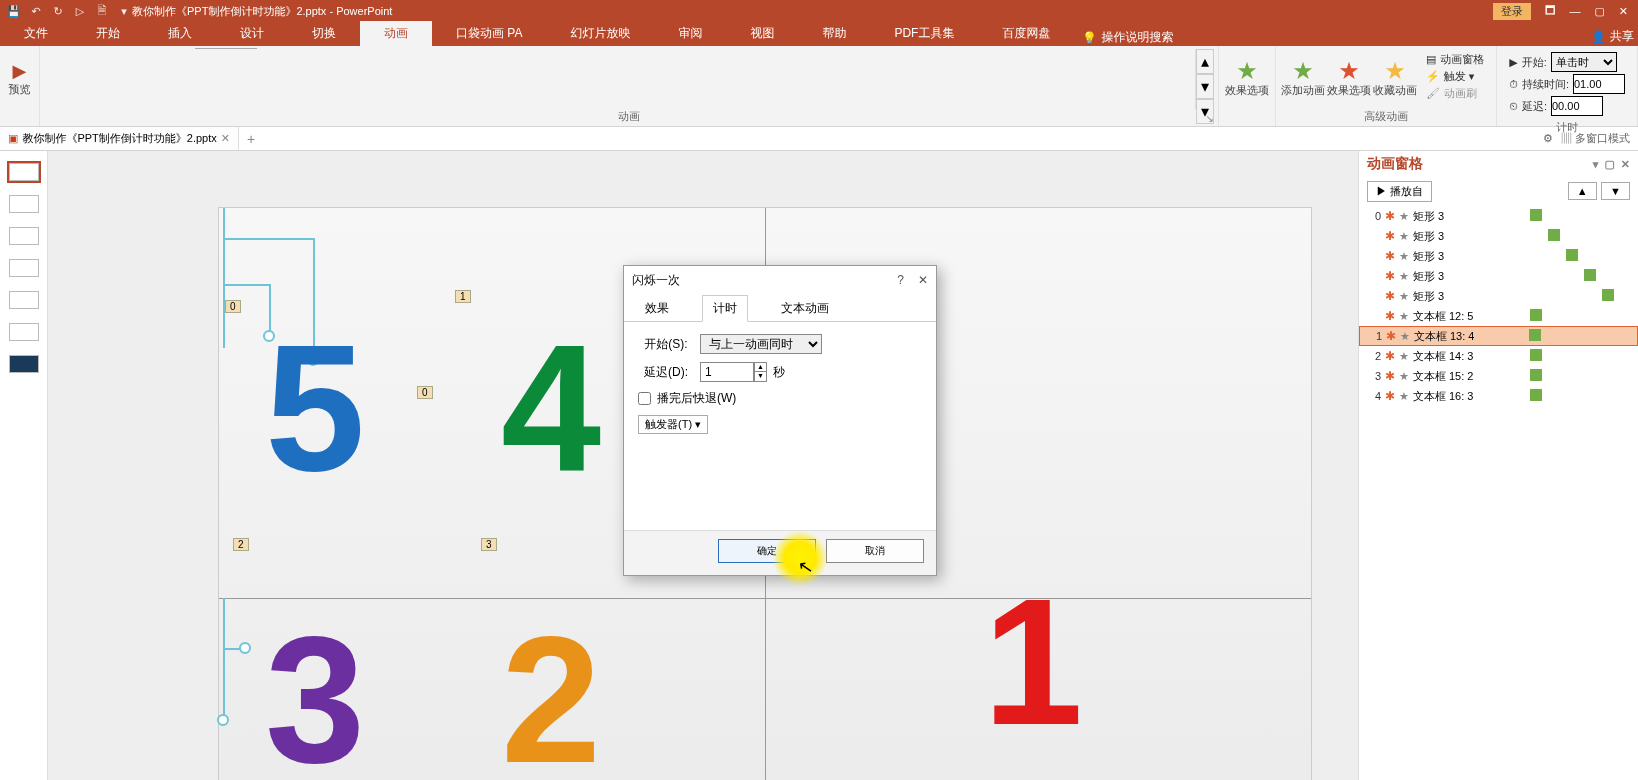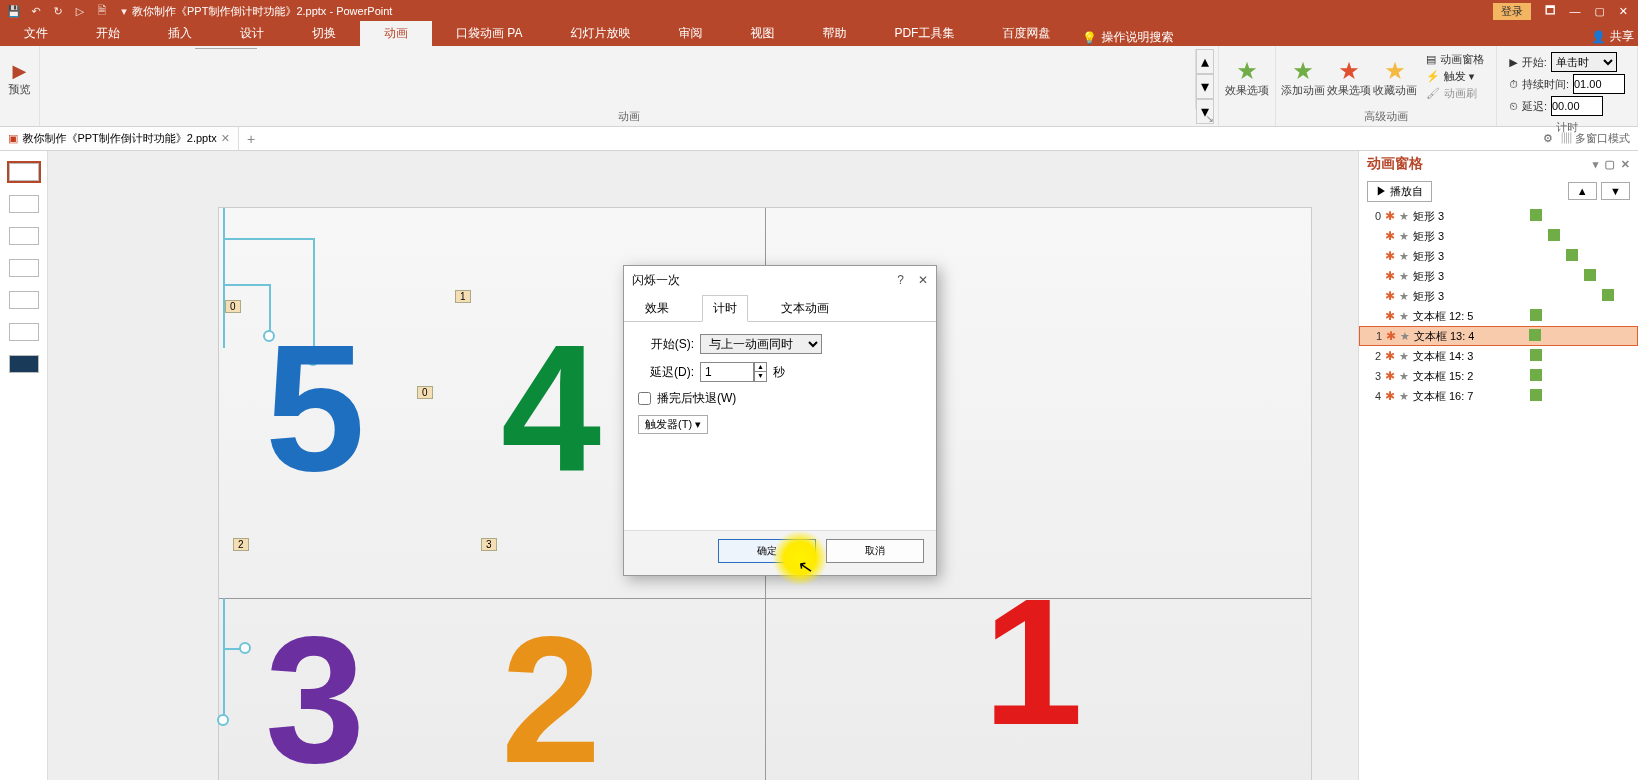--- a/index.html
+++ b/index.html
@@ -64,21 +64,21 @@
 
   
   .dialog { position: absolute; left: 623px; top: 265px; width: 314px; background: #fff; border: 1px solid #999; box-shadow: 4px 4px 14px rgba(0,0,0,.3); font-size: 12px; }
   .dialog-title { display: flex; justify-content: space-between; align-items: center; padding: 4px 8px; height: 28px; }
   .dialog-title .right { display: flex; gap: 14px; color: #555; }
   .dialog-tabs { display: flex; border-bottom: 1px solid #ccc; padding-left: 10px; gap: 22px; }
   .dialog-tab { padding: 4px 10px; border: 1px solid transparent; position: relative; top: 1px; cursor: pointer; }
   .dialog-tab.active { border: 1px solid #ccc; border-bottom-color: #fff; background: #fff; }
   .dialog-body { padding: 12px 14px 8px; }
   .frow { display: flex; align-items: center; margin-bottom: 8px; gap: 6px; }
-  .frow label { width: 56px; text-align: right; }
+  .frow label { width: 56px; text-align: center; }
   .frow select, .frow input[type=text] { border: 1px solid #888; height: 20px; font-size: 12px; padding: 0 4px; }
   .spinner { display: inline-flex; }
   .spinner input { width: 54px; border-right: none; }
   .spinner .btns { display: flex; flex-direction: column; border: 1px solid #888; }
   .spinner .btns span { font-size: 7px; height: 9px; line-height: 7px; padding: 0 2px; cursor: pointer; border-bottom: 1px solid #888; }
   .spinner .btns span:last-child { border-bottom: none; }
   .trigger-btn { display: inline-flex; align-items: center; border: 1px solid #aaa; padding: 1px 6px; font-size: 11px; cursor: pointer; }
   .dialog-buttons { display: flex; justify-content: flex-end; gap: 10px; padding: 8px 12px 12px; background: #f3f3f3; border-top: 1px solid #ddd;}
   .dialog-buttons button { width: 98px; height: 24px; font-size: 10px; border: 1px solid #888; background: #fdfdfd; cursor: pointer; }
   .dialog-buttons button.primary { border: 1px solid #2a6ec4; background: #eef4fc; }
@@ -375,21 +375,21 @@
           <span class="star">★</span>
           <span class="label">文本框 15: 2</span>
           <div style="position:relative;width:100px;height:14px">
             <div class="bar" style="position:absolute;left:0px"></div>
           </div>
         </div>
         <div class="anim-item">
           <span class="num">4</span>
           <span class="asterisk">✱</span>
           <span class="star">★</span>
-          <span class="label">文本框 16: 7</span>
+          <span class="label">文本框 16: 3</span>
           <div style="position:relative;width:100px;height:14px">
             <div class="bar" style="position:absolute;left:0px"></div>
           </div>
         </div>
       </div>
   </div>
 </div>
 
 <div class="dialog">
   <div class="dialog-title">

